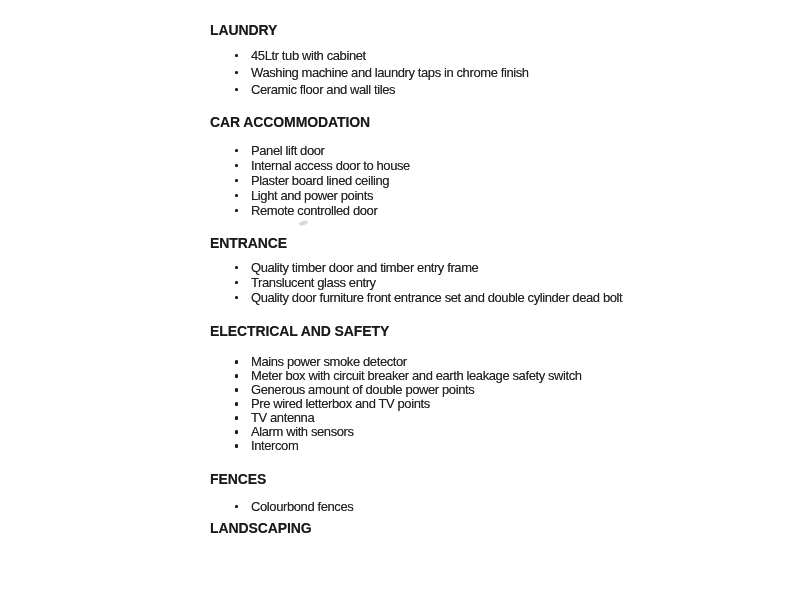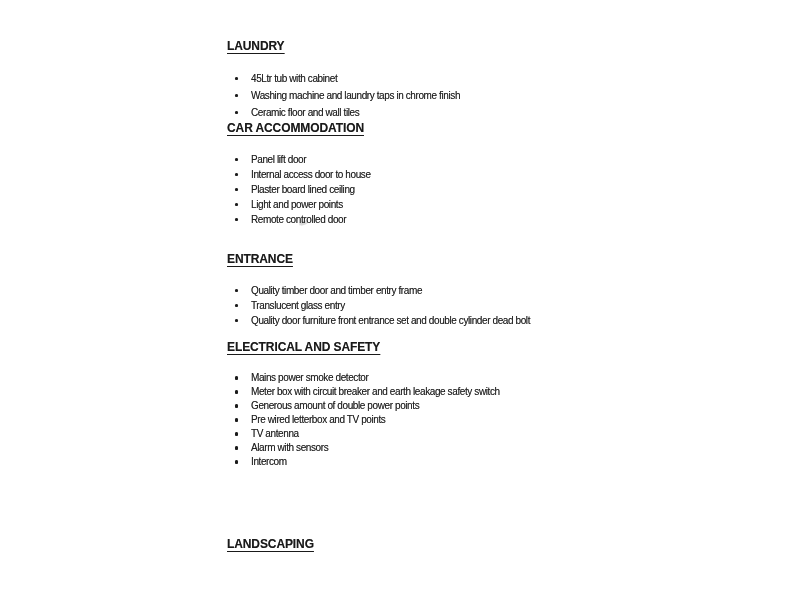--- a/index.html
+++ b/index.html
@@ -11,61 +11,60 @@
     background: #ffffff;
     overflow: hidden;
     font-family: "Liberation Sans", sans-serif;
     color: #1e1e1e;
     text-shadow: 0 0 0.6px rgba(45,45,45,0.55); 
   }
 
   .sec { position: absolute; left: 210px; }
 
   .sec-title {
-    margin: 17px;
-    font-size: 12px;
+    margin: 0;
+    font-size: 14px;
     font-weight: bold;
     letter-spacing: -0.1px;
     color: #1a1a1a;
-    text-decoration: underline;
     text-decoration-thickness: 1.4px;
     text-underline-offset: 2.5px;
   }
 
   .items {
     list-style: none;
     margin: var(--mt) 0 0 0;
     padding: 0;
   }
 
   .item {
     position: relative;
     padding-left: 41px;
-    font-size: 10px;
+    font-size: 13px;
     letter-spacing: -0.4px;
     line-height: var(--lh);
     white-space: nowrap;
     color: #222;
   }
 
   .item::before {
     content: "";
     position: absolute;
     left: 25px;
     top: calc(var(--lh) / 2 - 1.6px);
     width: 3.2px;
     height: 3.2px;
     border-radius: 50%;
     background: #1a1a1a;
     box-shadow: 0 0 0.5px rgba(40,40,40,0.7);
   }
 
   
   .sec-laundry     { top: 22px;  --mt: 9px;  --lh: 17px; }
-  .sec-car         { top: 104px; --mt: 13px; --lh: 15px; }
+  .sec-car         { top: 114px; --mt: 13px; --lh: 15px; }
   .sec-entrance    { top: 235px; --mt: 9px;  --lh: 15px; }
   .sec-electrical  { top: 323px; --mt: 16px; --lh: 14px; }
   .sec-fences      { top: 471px; --mt: 12px; --lh: 15px; }
   .sec-landscaping { top: 520px; --mt: 16px; --lh: 15px; }
 
   
   .artifact {
     position: absolute;
     left: 299px;
     top: 221px;
@@ -119,18 +118,24 @@
       <li class="item">Mains power smoke detector</li>
       <li class="item">Meter box with circuit breaker and earth leakage safety switch</li>
       <li class="item">Generous amount of double power points</li>
       <li class="item">Pre wired letterbox and TV points</li>
       <li class="item">TV antenna</li>
       <li class="item">Alarm with sensors</li>
       <li class="item">Intercom</li>
     </ul>
   </section>
 
+  <section class="sec sec-fences">
+    <h2 class="sec-title">FENCES</h2>
+    <ul class="items">
+      <li class="item">Colourbond fences</li>
+    </ul>
+  </section>
 
   <section class="sec sec-landscaping">
     <h2 class="sec-title">LANDSCAPING</h2>
   </section>
 
 </div>
 
 </body></html>

